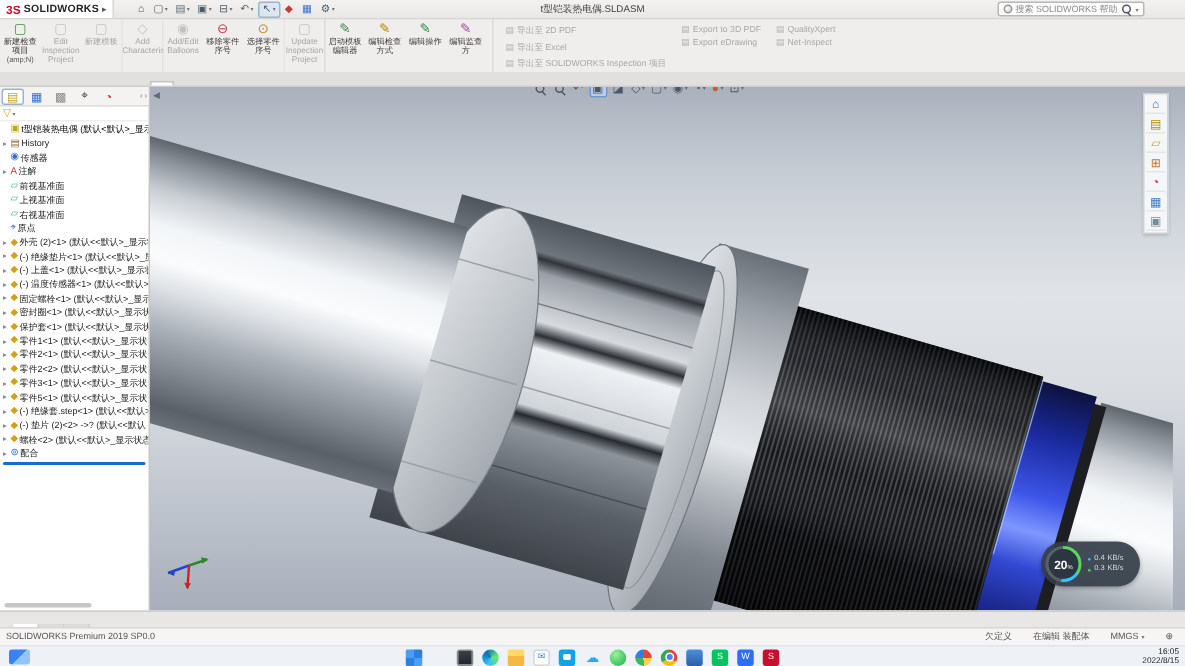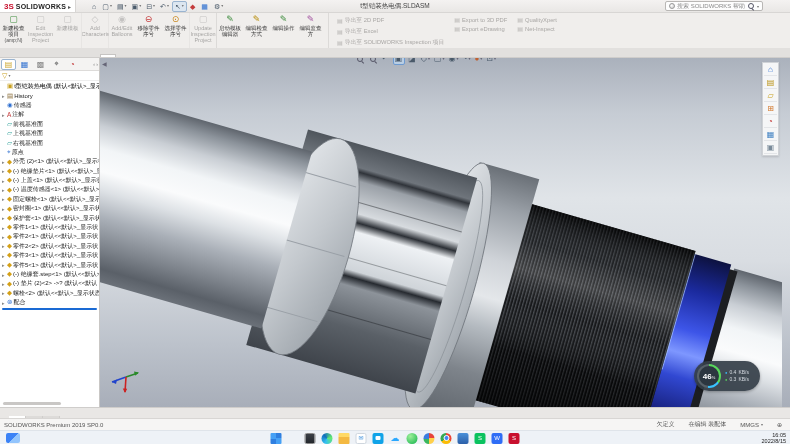--- a/index.html
+++ b/index.html
@@ -646,21 +646,21 @@
         <line x1="20" y1="12" x2="6" y2="17" stroke="#2244cc" stroke-width="1.6"></line>
         <polygon points="6,17 11,14.5 10,19" fill="#2244cc"></polygon>
         <line x1="20" y1="12" x2="32" y2="8" stroke="#2a8a2a" stroke-width="1.6"></line>
         <polygon points="33,7.6 28,6.5 29,10.8" fill="#2a8a2a"></polygon>
         <line x1="20" y1="12" x2="19" y2="27" stroke="#cc2222" stroke-width="1.6"></line>
         <polygon points="19,28 16.8,23.5 21.2,23.8" fill="#cc2222"></polygon>
       </svg>
 
       <div class="monitor">
         <div class="mring">
-          <span class="mpct"><span>46</span><span class="ps">%</span></span>
+          <span class="mpct"><span>20</span><span class="ps">%</span></span>
         </div>
         <div class="mrows">
 
         <div class="mrow">
               <span class="dot" style="color: rgb(57, 194, 255);">●</span>
               <span>0.4</span>
               <span>KB/s</span>
             </div>
             <div class="mrow">
               <span class="dot" style="color: rgb(88, 215, 92);">●</span>

